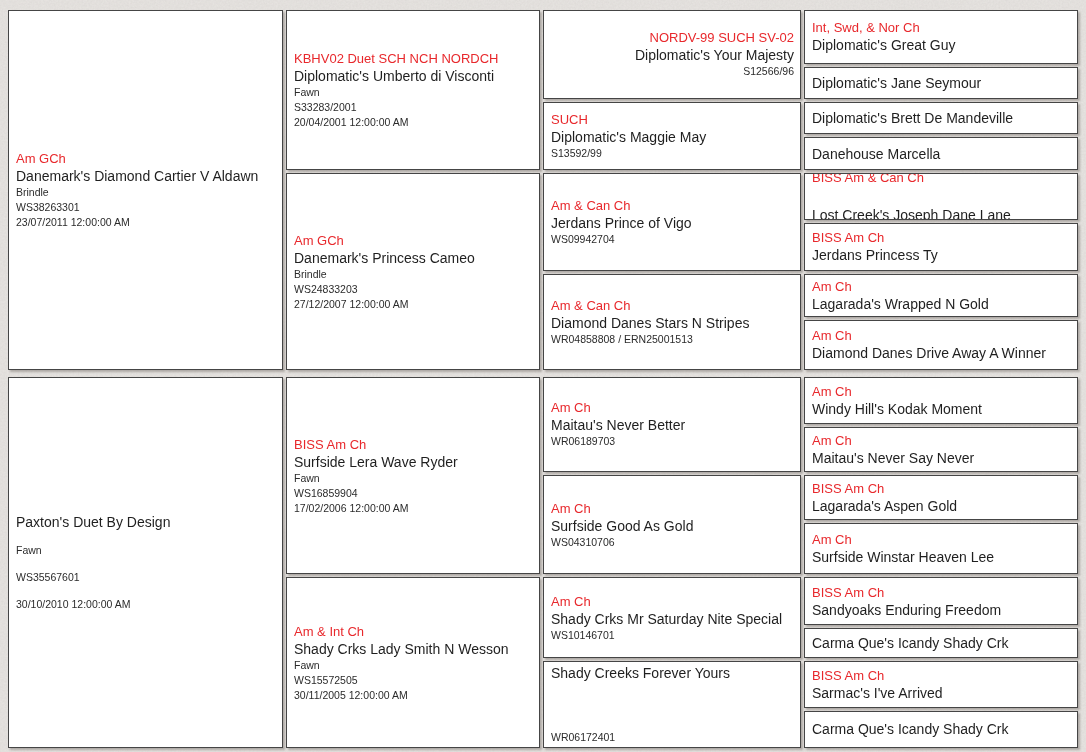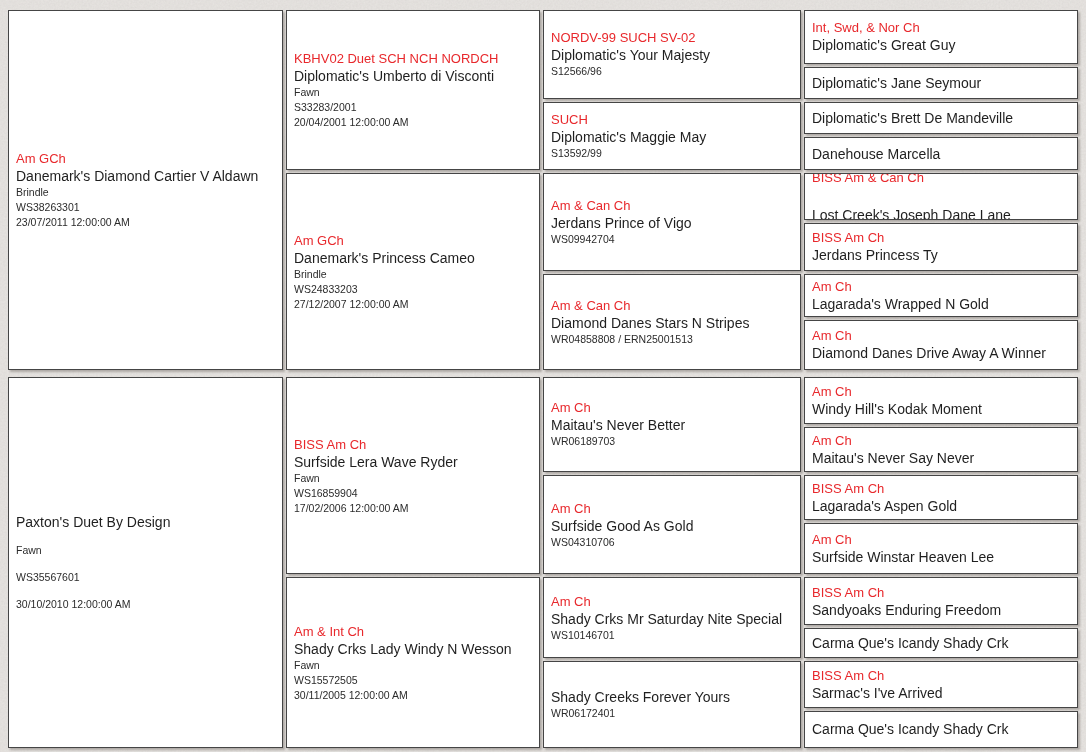--- a/index.html
+++ b/index.html
@@ -103,26 +103,26 @@
     </div>
     <div class="cell" style="grid-area: 10 / 2 / span 4;">
       <div class="t">BISS Am Ch</div>
       <div class="n">Surfside Lera Wave Ryder</div>
       <div class="m">Fawn</div>
       <div class="m">WS16859904</div>
       <div class="m">17/02/2006 12:00:00 AM</div>
     </div>
     <div class="cell" style="grid-area: 14 / 2 / span 4;">
       <div class="t">Am &amp; Int Ch</div>
-      <div class="n">Shady Crks Lady Windy N Wesson</div>
+      <div class="n">Shady Crks Lady Smith N Wesson</div>
       <div class="m">Fawn</div>
       <div class="m">WS15572505</div>
       <div class="m">30/11/2005 12:00:00 AM</div>
     </div>
-    <div class="cell" style="grid-area: 1 / 3 / span 2;">
+    <div class="cell" style="grid-area: 1 / 3 / span 2; text-align: right;">
       <div class="t">NORDV-99 SUCH SV-02</div>
       <div class="n">Diplomatic's Your Majesty</div>
       <div class="m">S12566/96</div>
     </div>
     <div class="cell" style="grid-area: 3 / 3 / span 2;">
       <div class="t">SUCH</div>
       <div class="n">Diplomatic's Maggie May</div>
       <div class="m">S13592/99</div>
     </div>
     <div class="cell" style="grid-area: 5 / 3 / span 2;">
@@ -143,21 +143,21 @@
     <div class="cell" style="grid-area: 12 / 3 / span 2;">
       <div class="t">Am Ch</div>
       <div class="n">Surfside Good As Gold</div>
       <div class="m">WS04310706</div>
     </div>
     <div class="cell" style="grid-area: 14 / 3 / span 2;">
       <div class="t">Am Ch</div>
       <div class="n">Shady Crks Mr Saturday Nite Special</div>
       <div class="m">WS10146701</div>
     </div>
-    <div class="cell" style="grid-area: 16 / 3 / span 2;">
+    <div class="cell" style="grid-area: 16 / 3 / span 2; justify-content: space-between;">
       <div class="n">Shady Creeks Forever Yours</div>
       <div class="m">WR06172401</div>
     </div>
     <div class="cell" style="grid-area: 1 / 4 / span 1;">
       <div class="t">Int, Swd, &amp; Nor Ch</div>
       <div class="n">Diplomatic's Great Guy</div>
     </div>
     <div class="cell" style="grid-area: 2 / 4 / span 1;">
       <div class="n">Diplomatic's Jane Seymour</div>
     </div>

